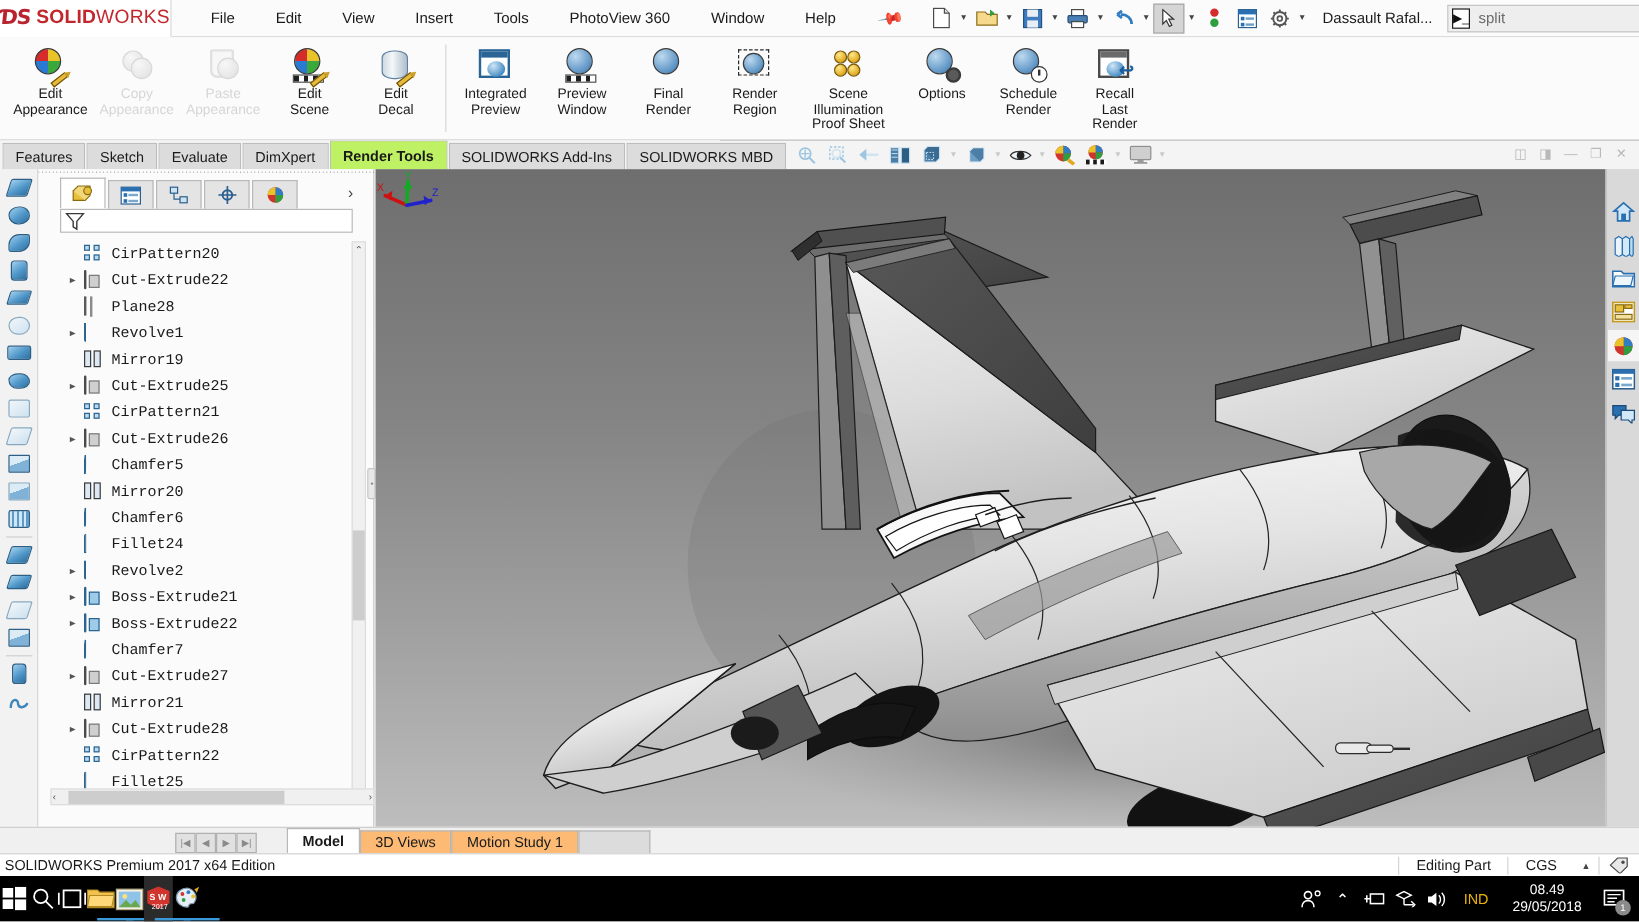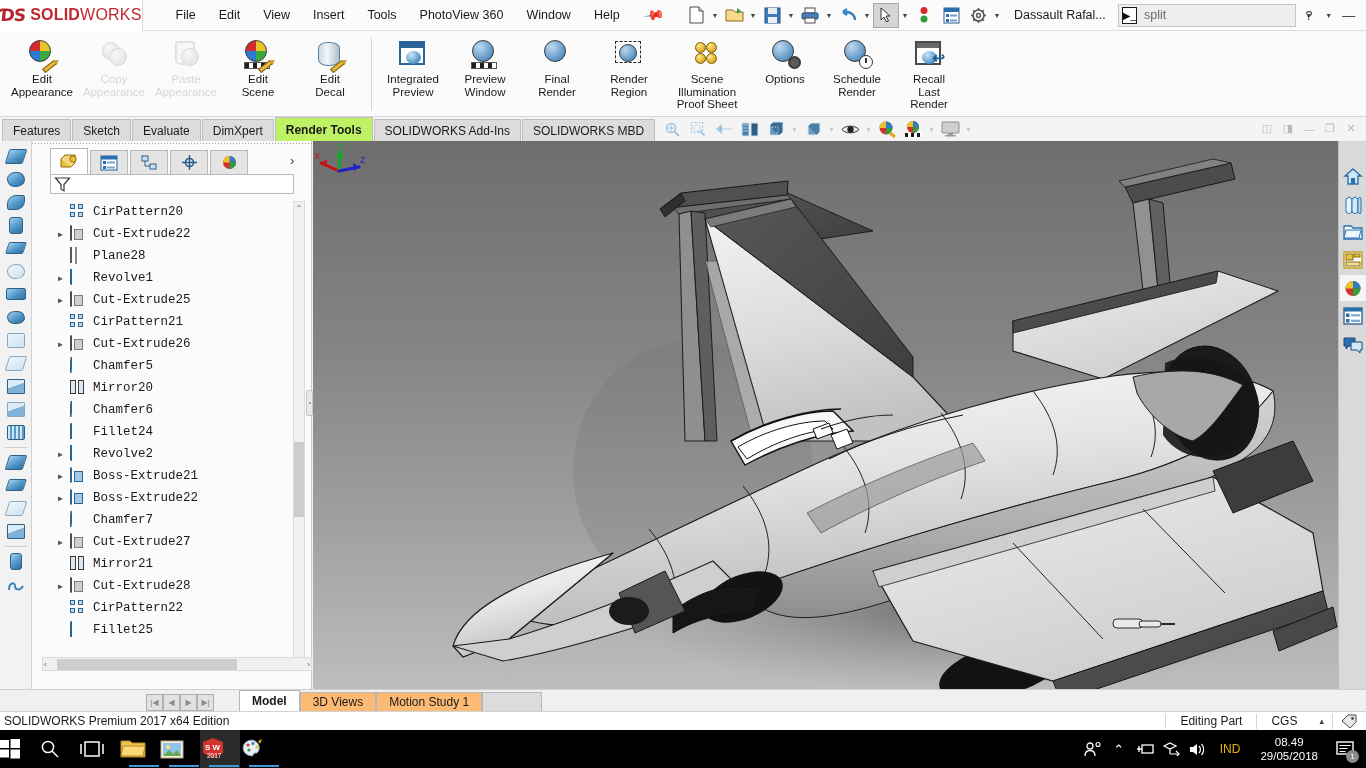--- a/index.html
+++ b/index.html
@@ -28,21 +28,21 @@
   }
   .sw-logo .ds {
     color: #b8232f; font-weight: bold; font-size: 17px;
     font-family: "DejaVu Sans", sans-serif; letter-spacing: -1px;
     transform: skewX(-6deg);
   }
   .sw-logo .wordmark { font-size: 16px; letter-spacing: .2px; }
   .sw-logo .wordmark b { color: #c1272d; font-weight: bold; }
   .sw-logo .wordmark i { color: #c1272d; font-style: normal; font-weight: normal; }
 
-  .menu { display: flex; align-items: center; height: 31px; padding-left: 22px; gap: 1px; }
+  .menu { display: flex; align-items: center; height: 31px; padding-left: 22px; gap: 12px; }
   .menu-item {
     font-size: 12.5px; color: #1a1a1a; padding: 5px 11px; cursor: default; white-space: nowrap;
   }
   .pin-icon { margin-left: 14px; color: #2c6fa8; font-size: 14px; transform: rotate(35deg); }
 
   .tb-sep { width: 1px; height: 22px; background: #d6d6d6; margin: 0 7px; }
 
   .qa-tools { display: flex; align-items: center; gap: 1px; margin-left: 6px; }
   .qa-btn {
     width: 26px; height: 25px; display: flex; align-items: center; justify-content: center;
@@ -362,21 +362,21 @@
   }
   .statusbar .sb-left { padding-left: 4px; }
   .sb-seg { border-left: 1px solid #d4d4d4; height: 15px; display:flex; align-items:center; padding: 0 14px; }
 
   
   .taskbar {
     position:absolute; left:0; top:730px; width:1366px; height:38px; background:#000000;
     display:flex; align-items:center;
   }
   .tb-item {
-    width: 40px; height: 38px; display:flex; align-items:center; 
+    width: 24px; height: 38px; display:flex; align-items:center; justify-content:center;
     cursor:default; position:relative;
   }
   .tb-item.running:after{
     content:''; position:absolute; left:9px; bottom:1px; width:30px; height:2px; background:#3a9ad9;
   }
   .tb-item.active { background:#2b2b2b; }
   .tray { margin-left:auto; display:flex; align-items:center; height:38px; padding-right:4px; }
   .tray-ico {
     width: 26px; height: 38px; display:flex; align-items:center; justify-content:center;
     color:#ffffff; font-size: 13px; cursor:default;
@@ -858,20 +858,29 @@
         <span class="tlabel">Cut-Extrude22</span>
       </div>
       <div class="tnode">
         <span class="ticon"><span class="ti-plane"></span></span>
         <span class="tlabel">Plane28</span>
       </div>
       <div class="tnode">
         <span class="exp">▶</span>
         <span class="ticon"><span class="ti-revolve"></span></span>
         <span class="tlabel">Revolve1</span>
+      </div>
+      <div class="tnode">
+        <span class="ticon">
+            <span class="ti-mirror">
+              <i></i>
+              <i></i>
+            </span>
+          </span>
+        <span class="tlabel">Mirror19</span>
       </div>
       <div class="tnode">
         <span class="exp">▶</span>
         <span class="ticon"><span class="ti-cut"></span></span>
         <span class="tlabel">Cut-Extrude25</span>
       </div>
       <div class="tnode">
         <span class="ticon"><span class="ti-cirp"><i style="left:0;top:0"></i><i style="left:8px;top:0"></i><i style="left:0;top:8px"></i><i style="left:8px;top:8px"></i></span></span>
         <span class="tlabel">CirPattern21</span>
       </div>

